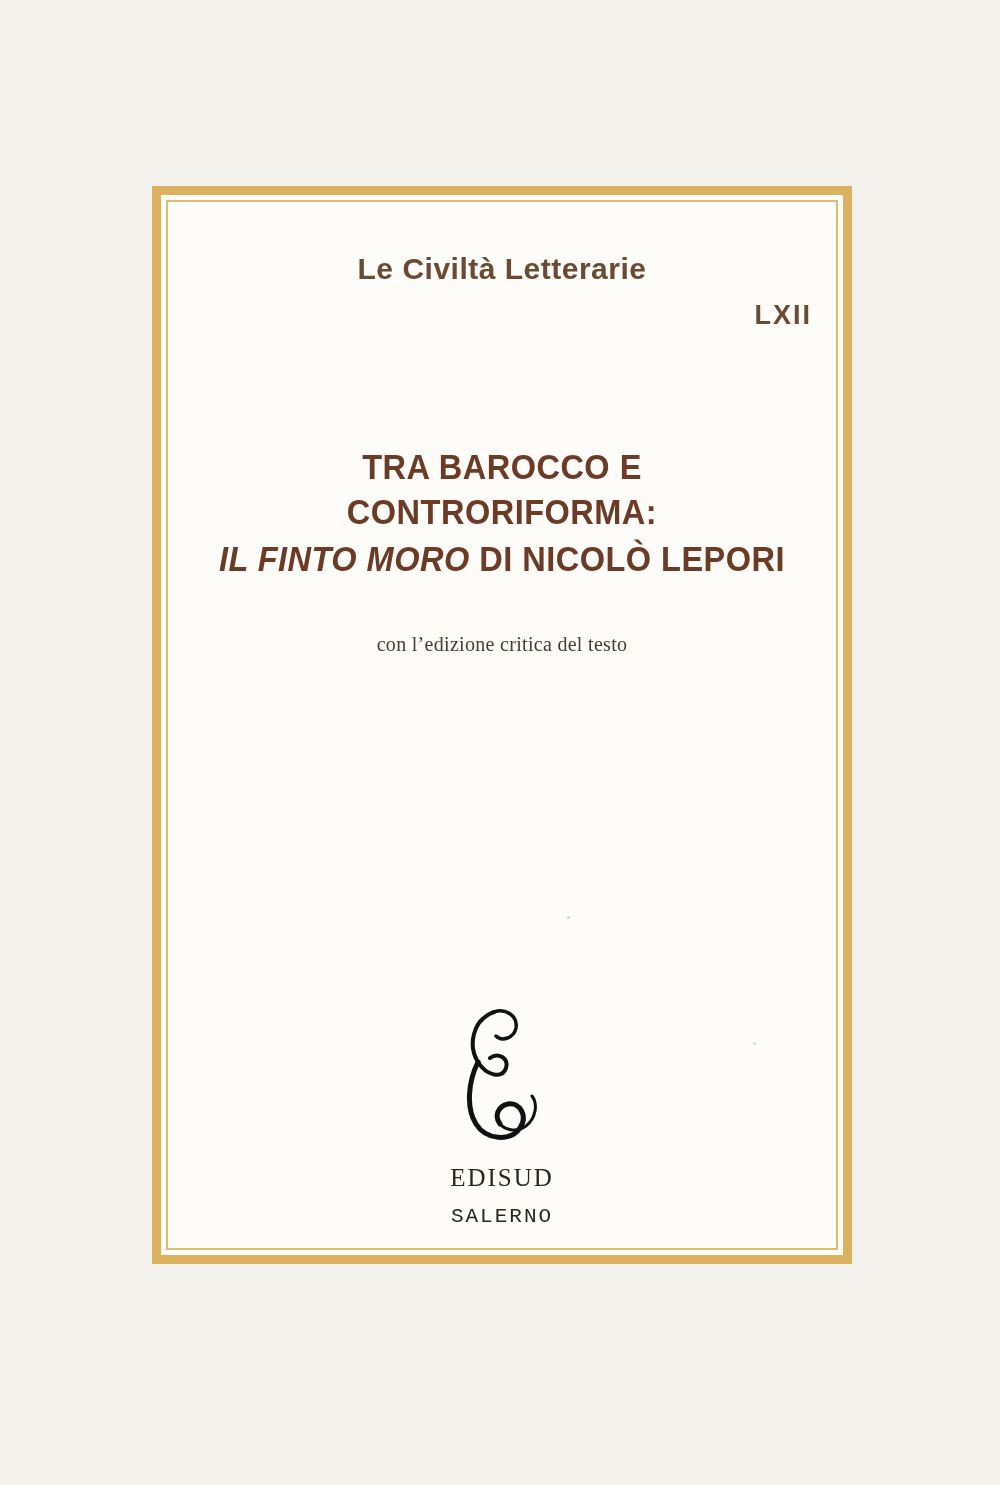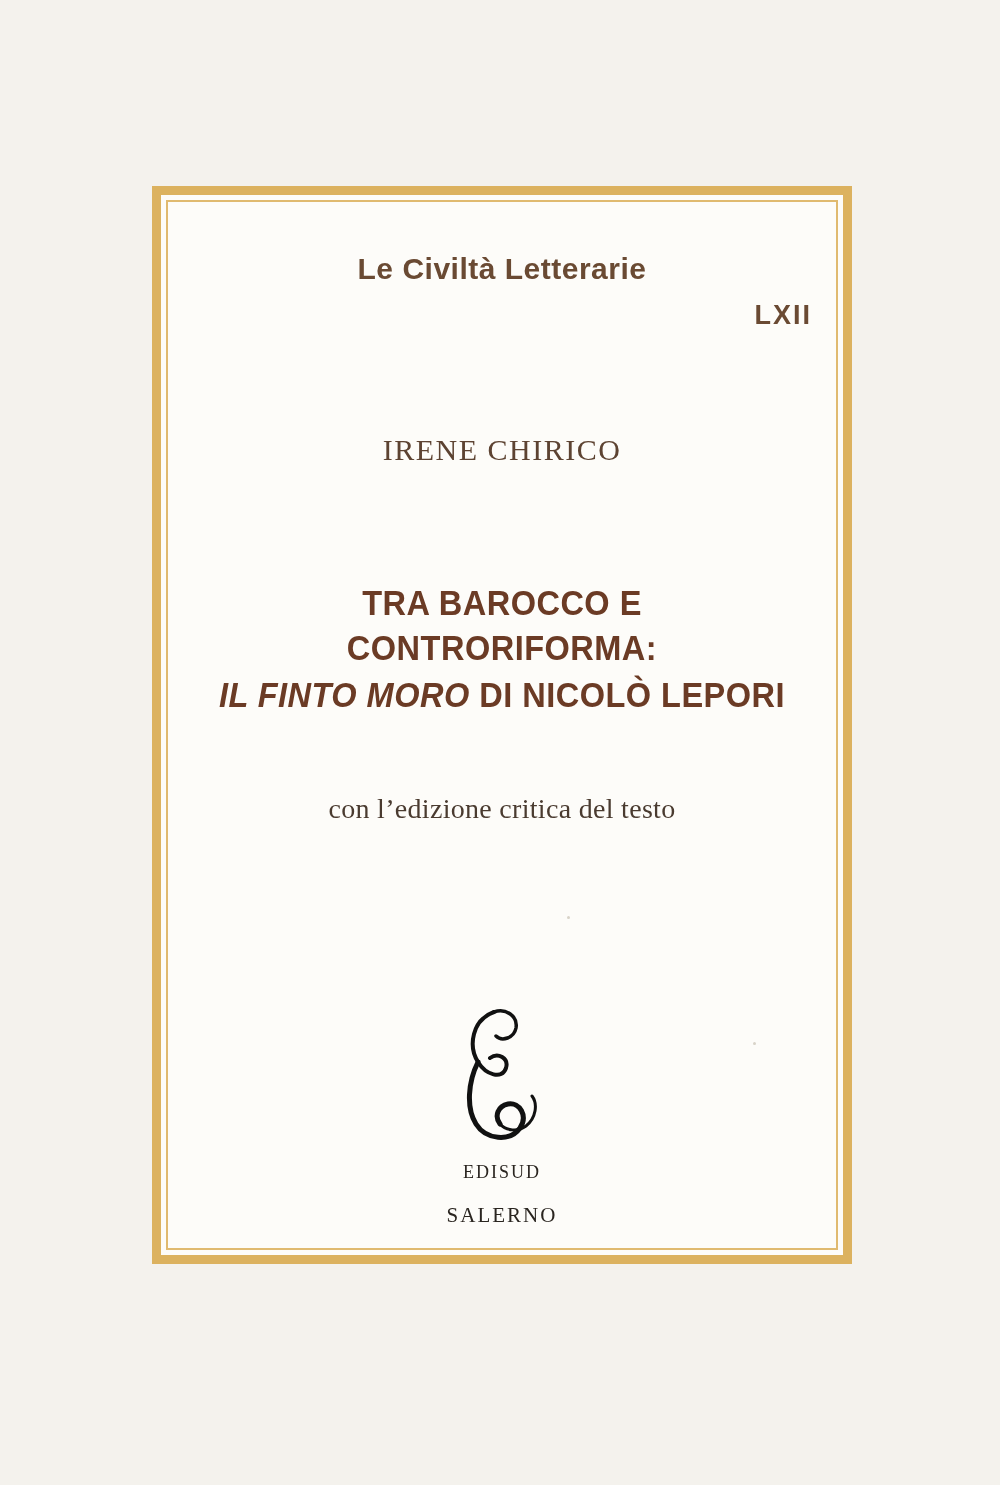--- a/index.html
+++ b/index.html
@@ -97,50 +97,50 @@
     font-weight: 700;
     letter-spacing: 0.5px;
     line-height: 1.28;
     transform: scaleX(0.93);
     margin-top: 2px;
   }
   .title-line2 .ital {
     font-style: italic;
   }
   .subtitle {
-    margin-top: 76px;
-    font-family: "Liberation Serif", serif;
-    font-size: 28px;
+    margin-top: 52px;
+    font-family: "Liberation Serif", serif;
+    font-size: 20px;
     color: #4a3b30;
     letter-spacing: 0.3px;
   }
   .logo-wrap {
     position: absolute;
     left: 0;
     right: 0;
     bottom: 112px;
     display: flex;
     justify-content: center;
   }
   .publisher-block {
     position: absolute;
     left: 0;
     right: 0;
     bottom: 36px;
     text-align: center;
   }
   .publisher {
     font-family: "Liberation Serif", serif;
-    font-size: 18px;
+    font-size: 25px;
     letter-spacing: 2px;
     color: #2a2520;
   }
   .publisher-city {
-    margin-top: 20px;
-    font-family: Liberation Serif, serif;
+    margin-top: 13px;
+    font-family: Liberation Mono, monospace;
     font-size: 21px;
     letter-spacing: 2px;
     color: #2a2520;
   }
   .speck {
     position: absolute;
     width: 3px;
     height: 3px;
     background: #d8d3c8;
     border-radius: 50%;
@@ -155,21 +155,20 @@
 
     <div class="frame-outer"></div>
     <div class="frame-inner"></div>
 
     <div class="inner-content">
 
       <div class="series-name">Le Civiltà Letterarie</div>
 
       <div class="series-number">LXII</div>
 
-      <div class="author">IRENE CHIRICO</div>
 
       <div class="title-block">
         <div class="title-line1">TRA BAROCCO E CONTRORIFORMA:</div>
         <div class="title-line2">
           <span class="ital">IL FINTO MORO</span><span> DI NICOLÒ LEPORI</span>
         </div>
       </div>
 
       <div class="subtitle">con l’edizione critica del testo</div>
 

